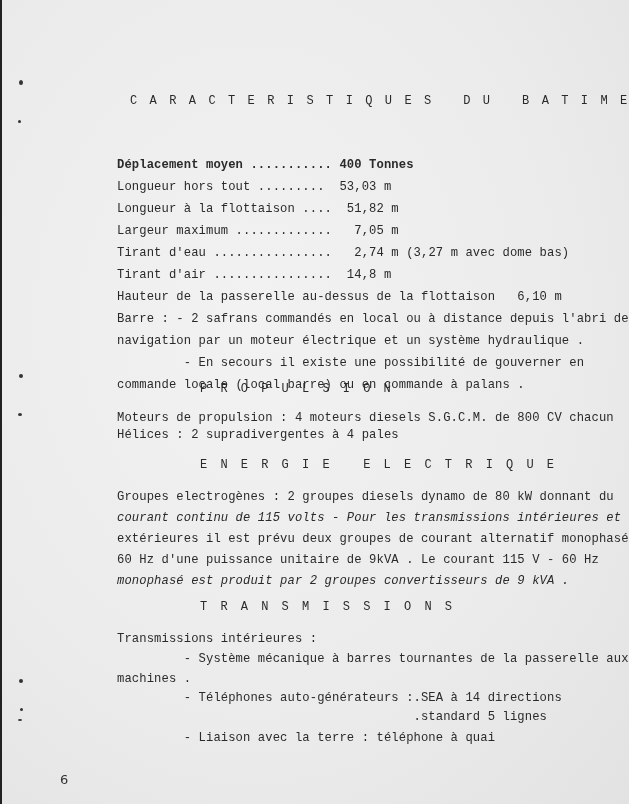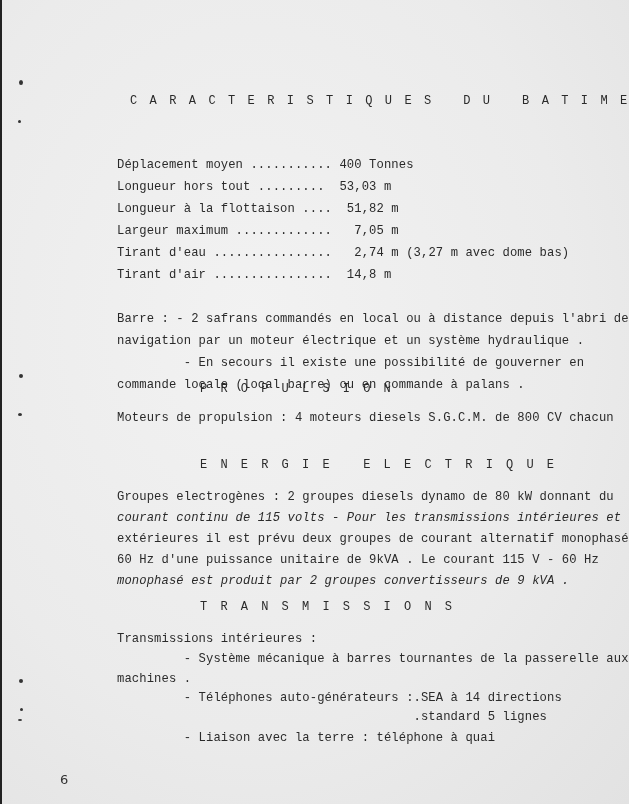--- a/index.html
+++ b/index.html
@@ -29,34 +29,36 @@
   <div class="mark" style="left:19px;top:80px;width:4px;height:5px;"></div>
   <div class="mark" style="left:18px;top:120px;width:3px;height:3px;"></div>
   <div class="mark" style="left:19px;top:374px;width:4px;height:4px;"></div>
   <div class="mark" style="left:18px;top:413px;width:4px;height:3px;"></div>
   <div class="mark" style="left:19px;top:679px;width:4px;height:4px;"></div>
   <div class="mark" style="left:20px;top:708px;width:3px;height:3px;"></div>
   <div class="mark" style="left:18px;top:719px;width:4px;height:2px;"></div>
 
   <div class="heading" style="left:130px;top:94px;letter-spacing:2.6px;">C A R A C T E R I S T I Q U E S   D U   B A T I M E N T</div>
 
-  <div class="line" style="top:158px;"><span>Déplacement moyen ...........</span> <span>400 Tonnes</span></div>
+  <div class="line" style="top:158px;font-weight:bold;"><span>Déplacement moyen ...........</span> <span>400 Tonnes</span></div>
   <div class="line" style="top:180px;"><span>Longueur hors tout .........</span> <span> 53,03 m</span></div>
   <div class="line" style="top:202px;"><span>Longueur à la flottaison ....</span> <span> 51,82 m</span></div>
   <div class="line" style="top:224px;"><span>Largeur maximum .............</span> <span>  7,05 m</span></div>
   <div class="line" style="top:246px;"><span>Tirant d'eau ................</span> <span>  2,74 m (3,27 m avec dome bas)</span></div>
   <div class="line" style="top:268px;"><span>Tirant d'air ................</span> <span> 14,8 m</span></div>
 
+  <div class="line" style="top:290px;">Hauteur de la passerelle au-dessus de la flottaison   6,10 m</div>
   <div class="line" style="top:312px;">Barre : - 2 safrans commandés en local ou à distance depuis l'abri de</div>
   <div class="line" style="top:334px;">navigation par un moteur électrique et un système hydraulique .</div>
   <div class="line" style="top:356px;">         - En secours il existe une possibilité de gouverner en</div>
   <div class="line" style="top:378px;">commande locale (local barre) ou en commande à palans .</div>
 
   <div class="heading" style="left:200px;top:382px;letter-spacing:3px;">P R O P U L S I O N</div>
   <div class="line" style="top:411px;">Moteurs de propulsion : 4 moteurs diesels S.G.C.M. de 800 CV chacun</div>
+  <div class="line" style="top:428px;">Hélices : 2 supradivergentes à 4 pales</div>
 
   <div class="heading" style="left:200px;top:458px;letter-spacing:3px;">E N E R G I E   E L E C T R I Q U E</div>
   <div class="line" style="top:490px;">Groupes electrogènes : 2 groupes diesels dynamo de 80 kW donnant du</div>
   <div class="line" style="top:511px;font-style:italic;">courant continu de 115 volts - Pour les transmissions intérieures et</div>
   <div class="line" style="top:532px;">extérieures il est prévu deux groupes de courant alternatif monophasé</div>
   <div class="line" style="top:553px;">60 Hz d'une puissance unitaire de 9kVA . Le courant 115 V - 60 Hz</div>
   <div class="line" style="top:574px;font-style:italic;">monophasé est produit par 2 groupes convertisseurs de 9 kVA .</div>
 
   <div class="heading" style="left:200px;top:600px;letter-spacing:3px;">T R A N S M I S S I O N S</div>
   <div class="line" style="top:632px;">Transmissions intérieures :</div>

